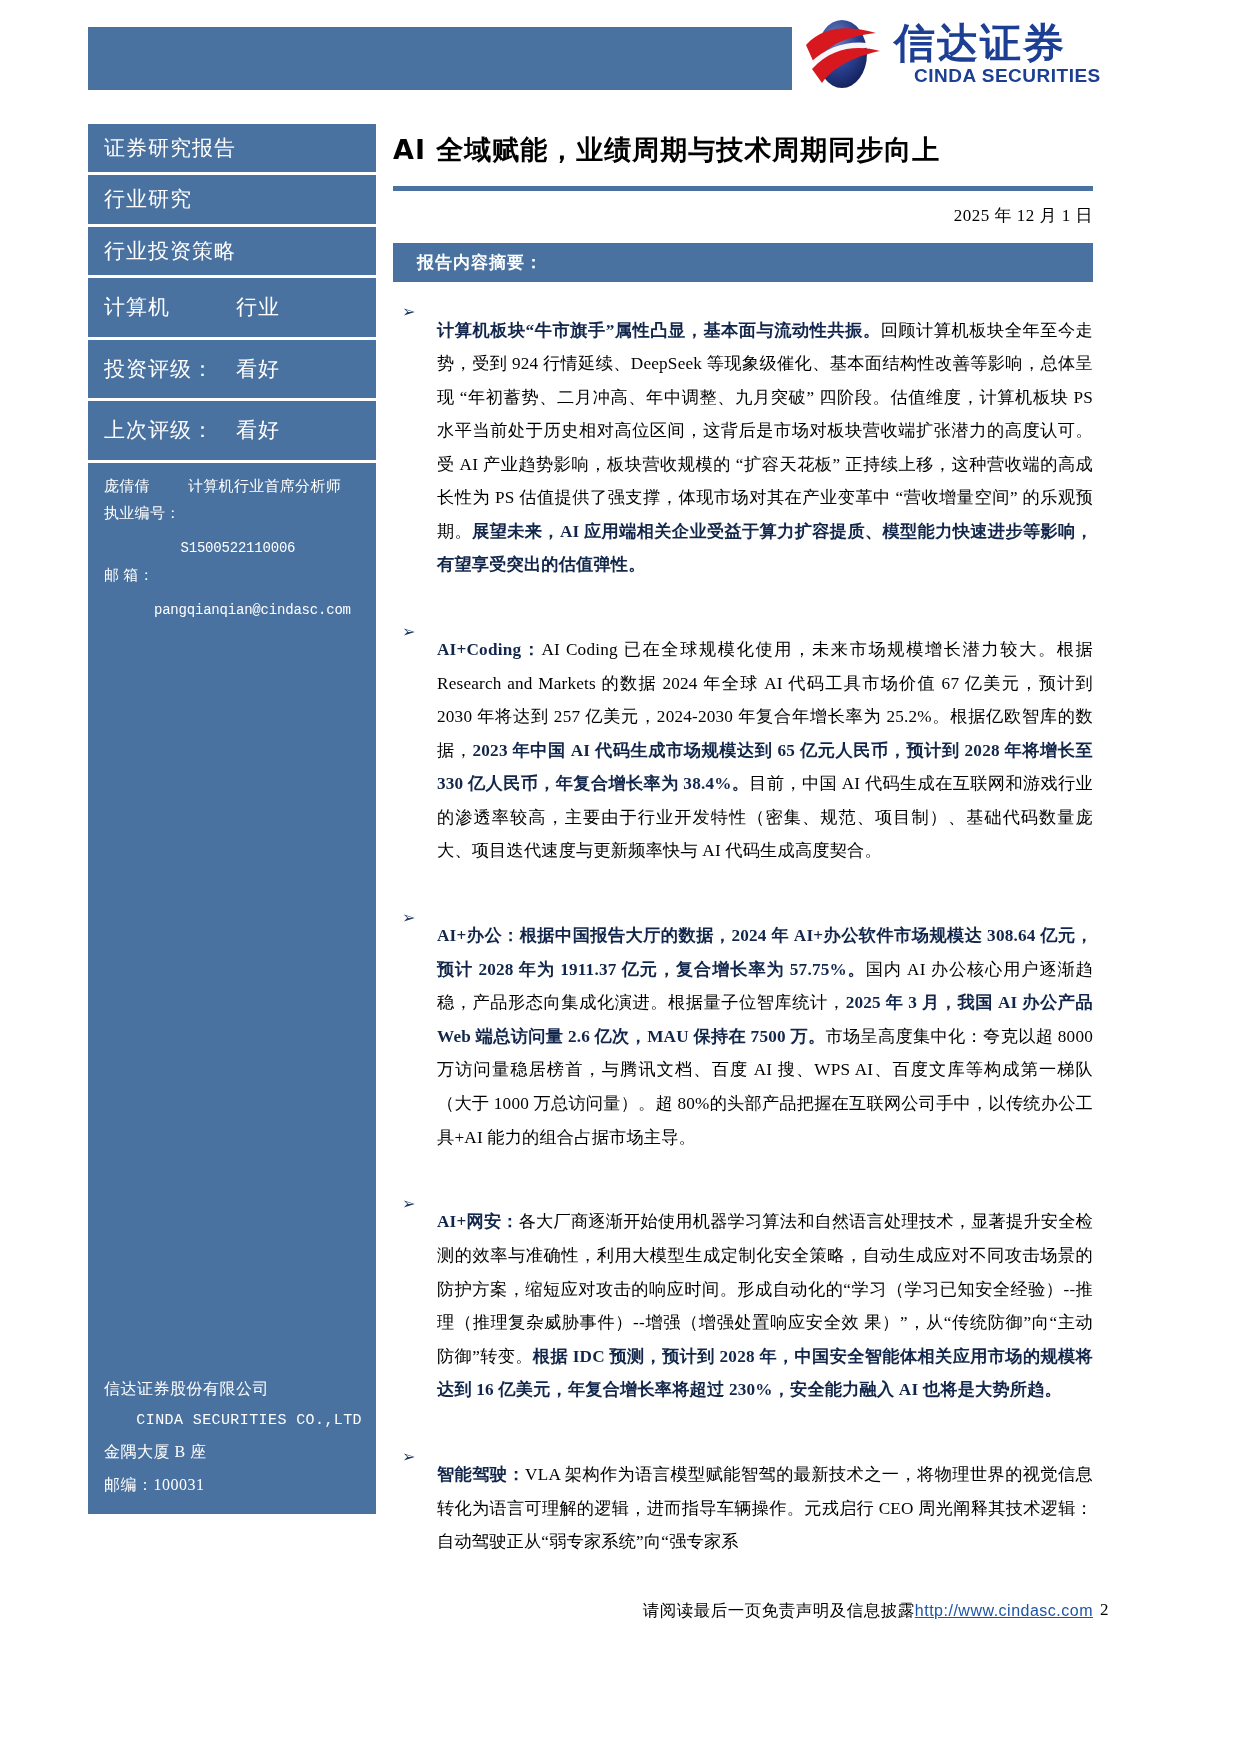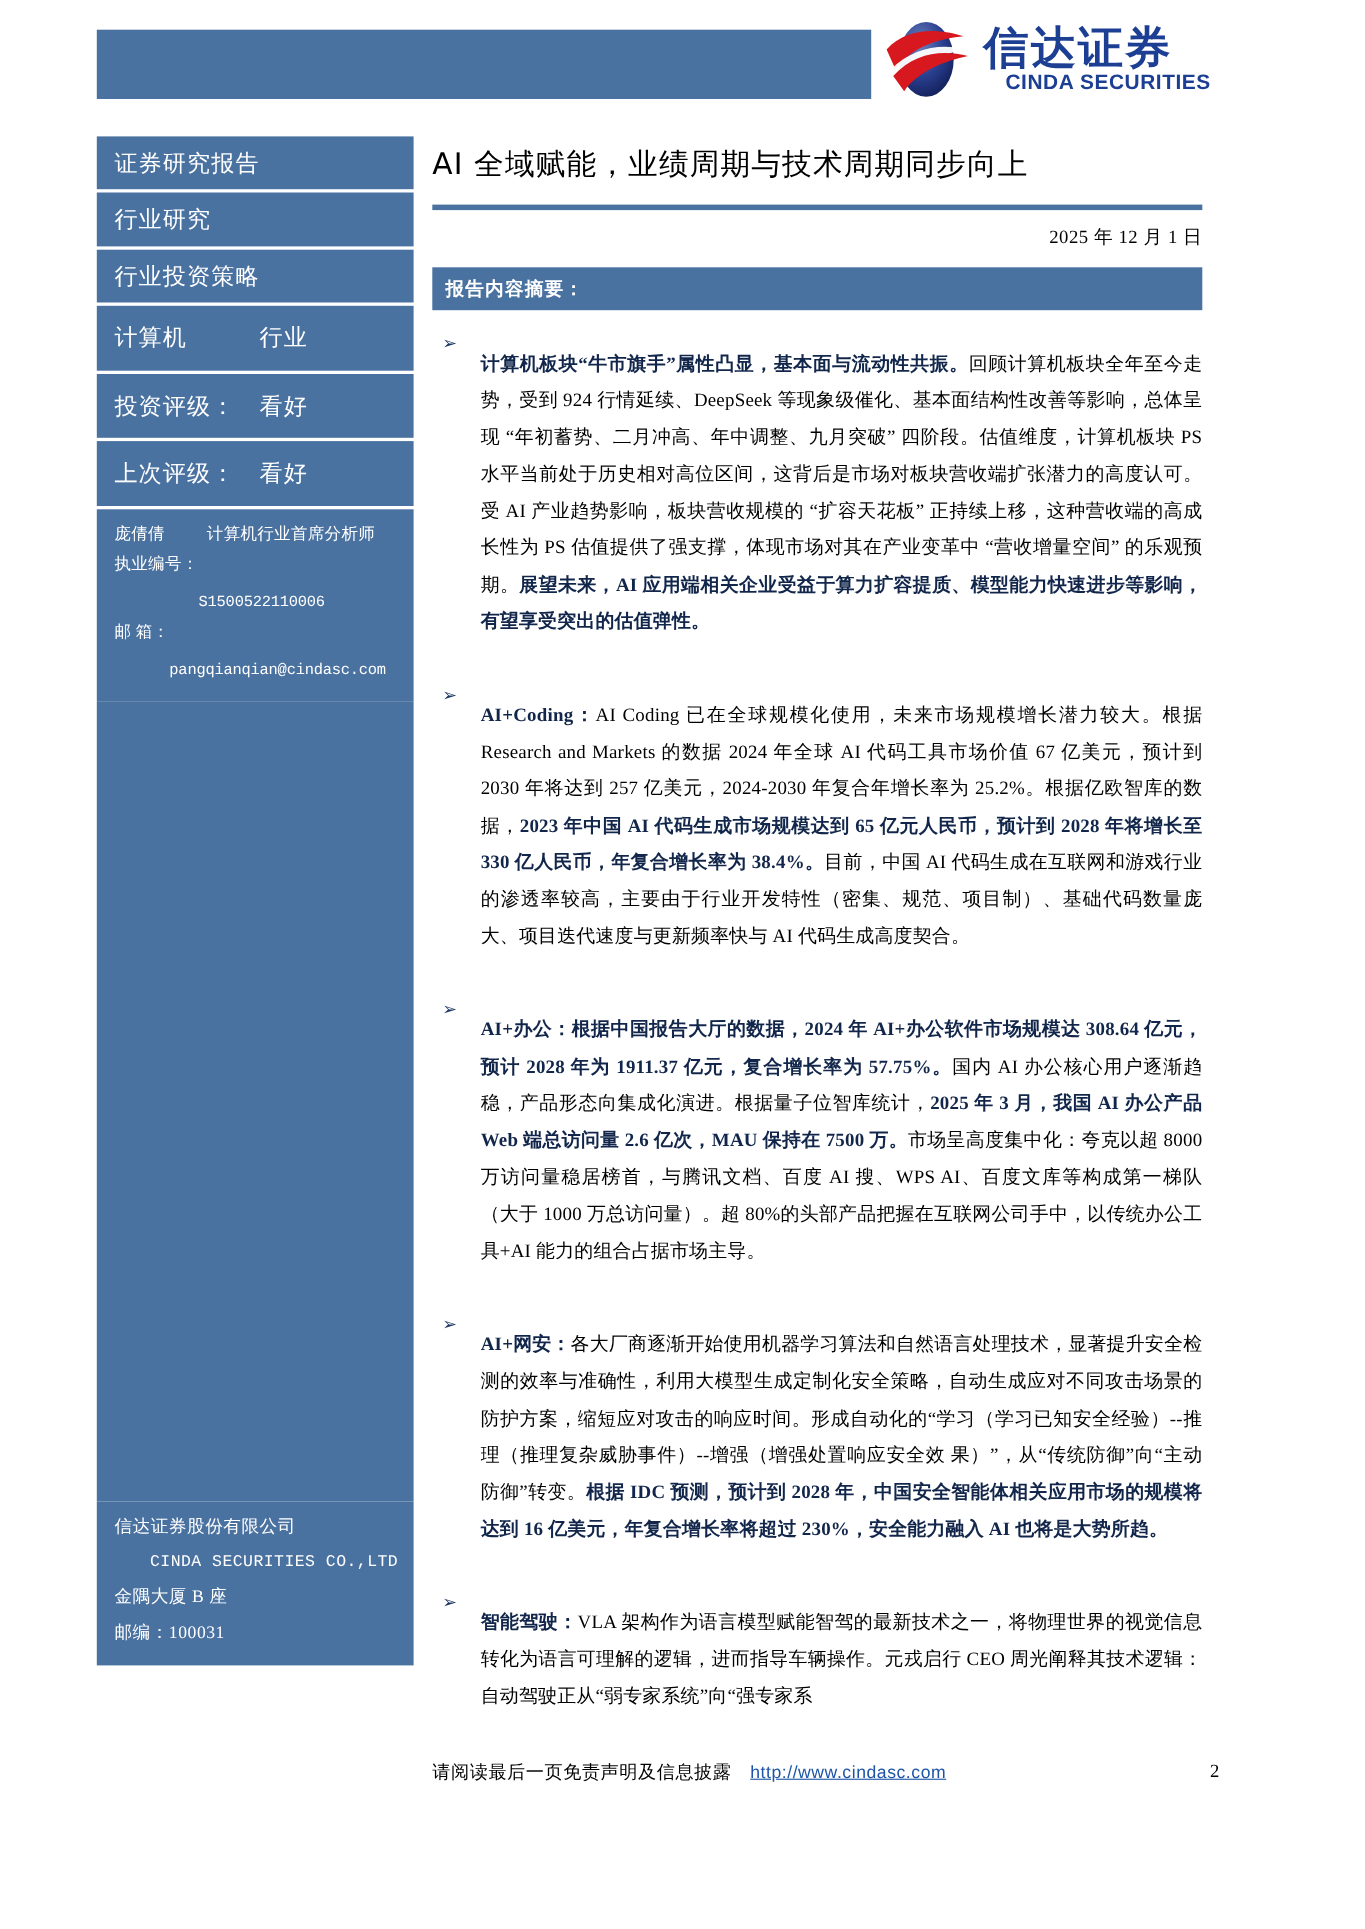--- a/index.html
+++ b/index.html
@@ -127,21 +127,21 @@
 
   
   .main {
     position: absolute;
     left: 393px; top: 124px;
     width: 700px;
   }
   .doc-title {
     font-family: "DejaVu Sans", sans-serif;
     font-size: 27px;
-    font-weight: normal;
+    font-weight: bold;
     color: #000000;
     letter-spacing: 1px;
     line-height: 1.35;
     margin: 8px 0 0 0;
   }
   .title-rule {
     height: 5px;
     background: #4a72a0;
     margin-top: 18px;
   }
@@ -151,21 +151,21 @@
     color: #000;
     margin-top: 13px;
     letter-spacing: 0.5px;
   }
   .summary-bar {
     background: #4a72a0;
     color: #ffffff;
     font-size: 17px;
     font-weight: bold;
     letter-spacing: 1px;
-    padding: 8px 0 8px 12px;
+    padding: 8px 0 8px 24px;
     margin-top: 16px;
   }
 
   .bullets { margin-top: 14px; }
   .bullet {
     display: flex;
     align-items: flex-start;
     margin-bottom: 17px;
   }
   .bullet-mark {
@@ -189,22 +189,22 @@
   .b { font-weight: bold; color: #11264a; }
   .hd { font-weight: bold; color: #11264a; }
 
   
   .footer {
     position: absolute;
     left: 393px; top: 1600px;
     width: 700px;
     display: flex;
     align-items: baseline;
-    justify-content: flex-start;
-    gap: 17px;
+    justify-content: flex-end;
+    gap: 0;
     font-size: 16.5px;
     color: #000;
     letter-spacing: 0.5px;
   }
   .footer a {
     color: #1d54a8;
     text-decoration: underline;
     font-family: "Liberation Sans", sans-serif;
     font-size: 16px;
   }

